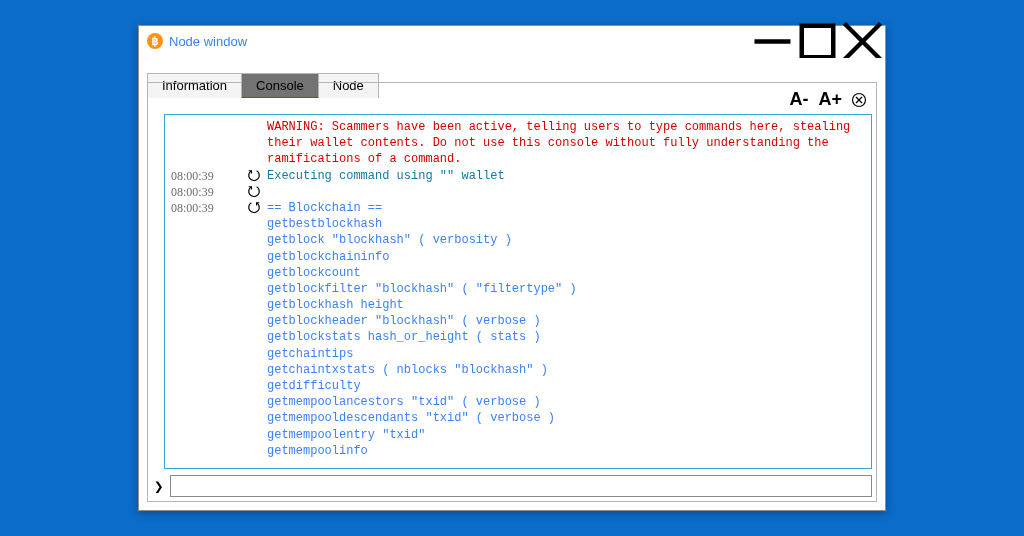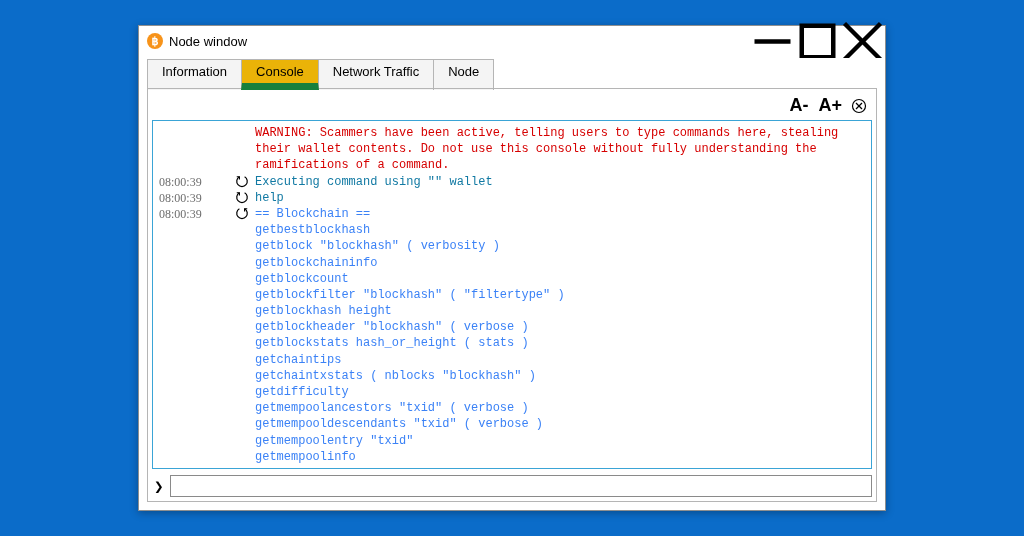--- a/index.html
+++ b/index.html
@@ -36,21 +36,21 @@
     border-radius: 50%;
     background: #f7931a;
     display: flex;
     align-items: center;
     justify-content: center;
     color: #fff;
     font-weight: bold;
     font-size: 11px;
     margin-right: 6px;
   }
-  .title-text { flex: 0 0 auto; color: #000000; text-align: center; }
+  .title-text { flex: 0 0 auto; color: #3b82f6; text-align: center; }
   .title-spacer { flex: 1; }
   .win-btn {
     width: 45px; height: 30px;
     display: flex; align-items: center; justify-content: center;
     color: #000;
     font-family: "Segoe UI Symbol", sans-serif;
   }
 
   
   .tabstrip {
@@ -60,28 +60,28 @@
     background: #fff;
     position: relative;
   }
   .tab {
     padding: 4px 14px;
     border: 1px solid #b5b5b5;
     border-bottom: none;
     background: #f4f4f4;
     margin-right: -1px;
     position: relative;
-    top: 1px;
+    top: 15px;
     font-size: 13px;
     color: #000;
   }
   .tab.selected {
-    background: #eab308;
+    background: #737373;
     z-index: 2;
-    border-bottom: 7px solid #15803d;
+    border-bottom: 1px solid #15803d;
   }
   .tabstrip::after {
     content: "";
     position: absolute;
     left: 8px; right: 8px; bottom: 0;
     border-bottom: 1px solid #b5b5b5;
     z-index: 1;
   }
 
   
@@ -117,20 +117,21 @@
   .circ-btn svg { width:16px; height:16px; }
 
   
   .console {
     flex: 1;
     border: 1px solid #3aa4d6;
     background: #fff;
     overflow: hidden;
     position: relative;
     min-height: 0;
+    margin-left: 12px;
   }
   .console-scroll {
     position: absolute;
     inset: 0;
     overflow-y: scroll;
     padding: 4px 6px;
   }
   .row {
     display: flex;
     align-items: flex-start;
@@ -221,21 +222,20 @@
       <svg viewBox="0 0 10 10">
           <line x1="1" y1="1" x2="9" y2="9" stroke="#000" stroke-width="1"></line>
           <line x1="9" y1="1" x2="1" y2="9" stroke="#000" stroke-width="1"></line>
         </svg>
     </div>
   </div>
 
   <div class="tabstrip">
     <div class="tab">Information</div>
     <div class="tab selected">Console</div>
-    <div class="tab">Network Traffic</div>
     <div class="tab">Node</div>
   </div>
 
   <div class="tabpanel">
 
     <div class="font-bar">
       <span class="font-btn">A-</span>
       <span class="font-btn">A+</span>
       <span class="circ-btn">
         <svg viewBox="0 0 16 16">
@@ -267,21 +267,20 @@
         </div>
 
         <div class="row">
           <div class="col-ts">08:00:39</div>
           <div class="col-icon">
             <svg viewBox="0 0 16 16">
                 <path d="M5 2 A6 6 0 1 0 11 2" fill="none" stroke="#000" stroke-width="1.4"></path>
                 <path d="M2 2 L5 2 L5 5" fill="none" stroke="#000" stroke-width="1.4"></path>
               </svg>
           </div>
-          <div class="col-text cmd">help</div>
         </div>
 
         <div class="row">
           <div class="col-ts">08:00:39</div>
           <div class="col-icon">
             <svg viewBox="0 0 16 16">
                 <path d="M11 2 A6 6 0 1 1 5 2" fill="none" stroke="#000" stroke-width="1.4"></path>
                 <path d="M14 2 L11 2 L11 5" fill="none" stroke="#000" stroke-width="1.4"></path>
               </svg>
           </div>

